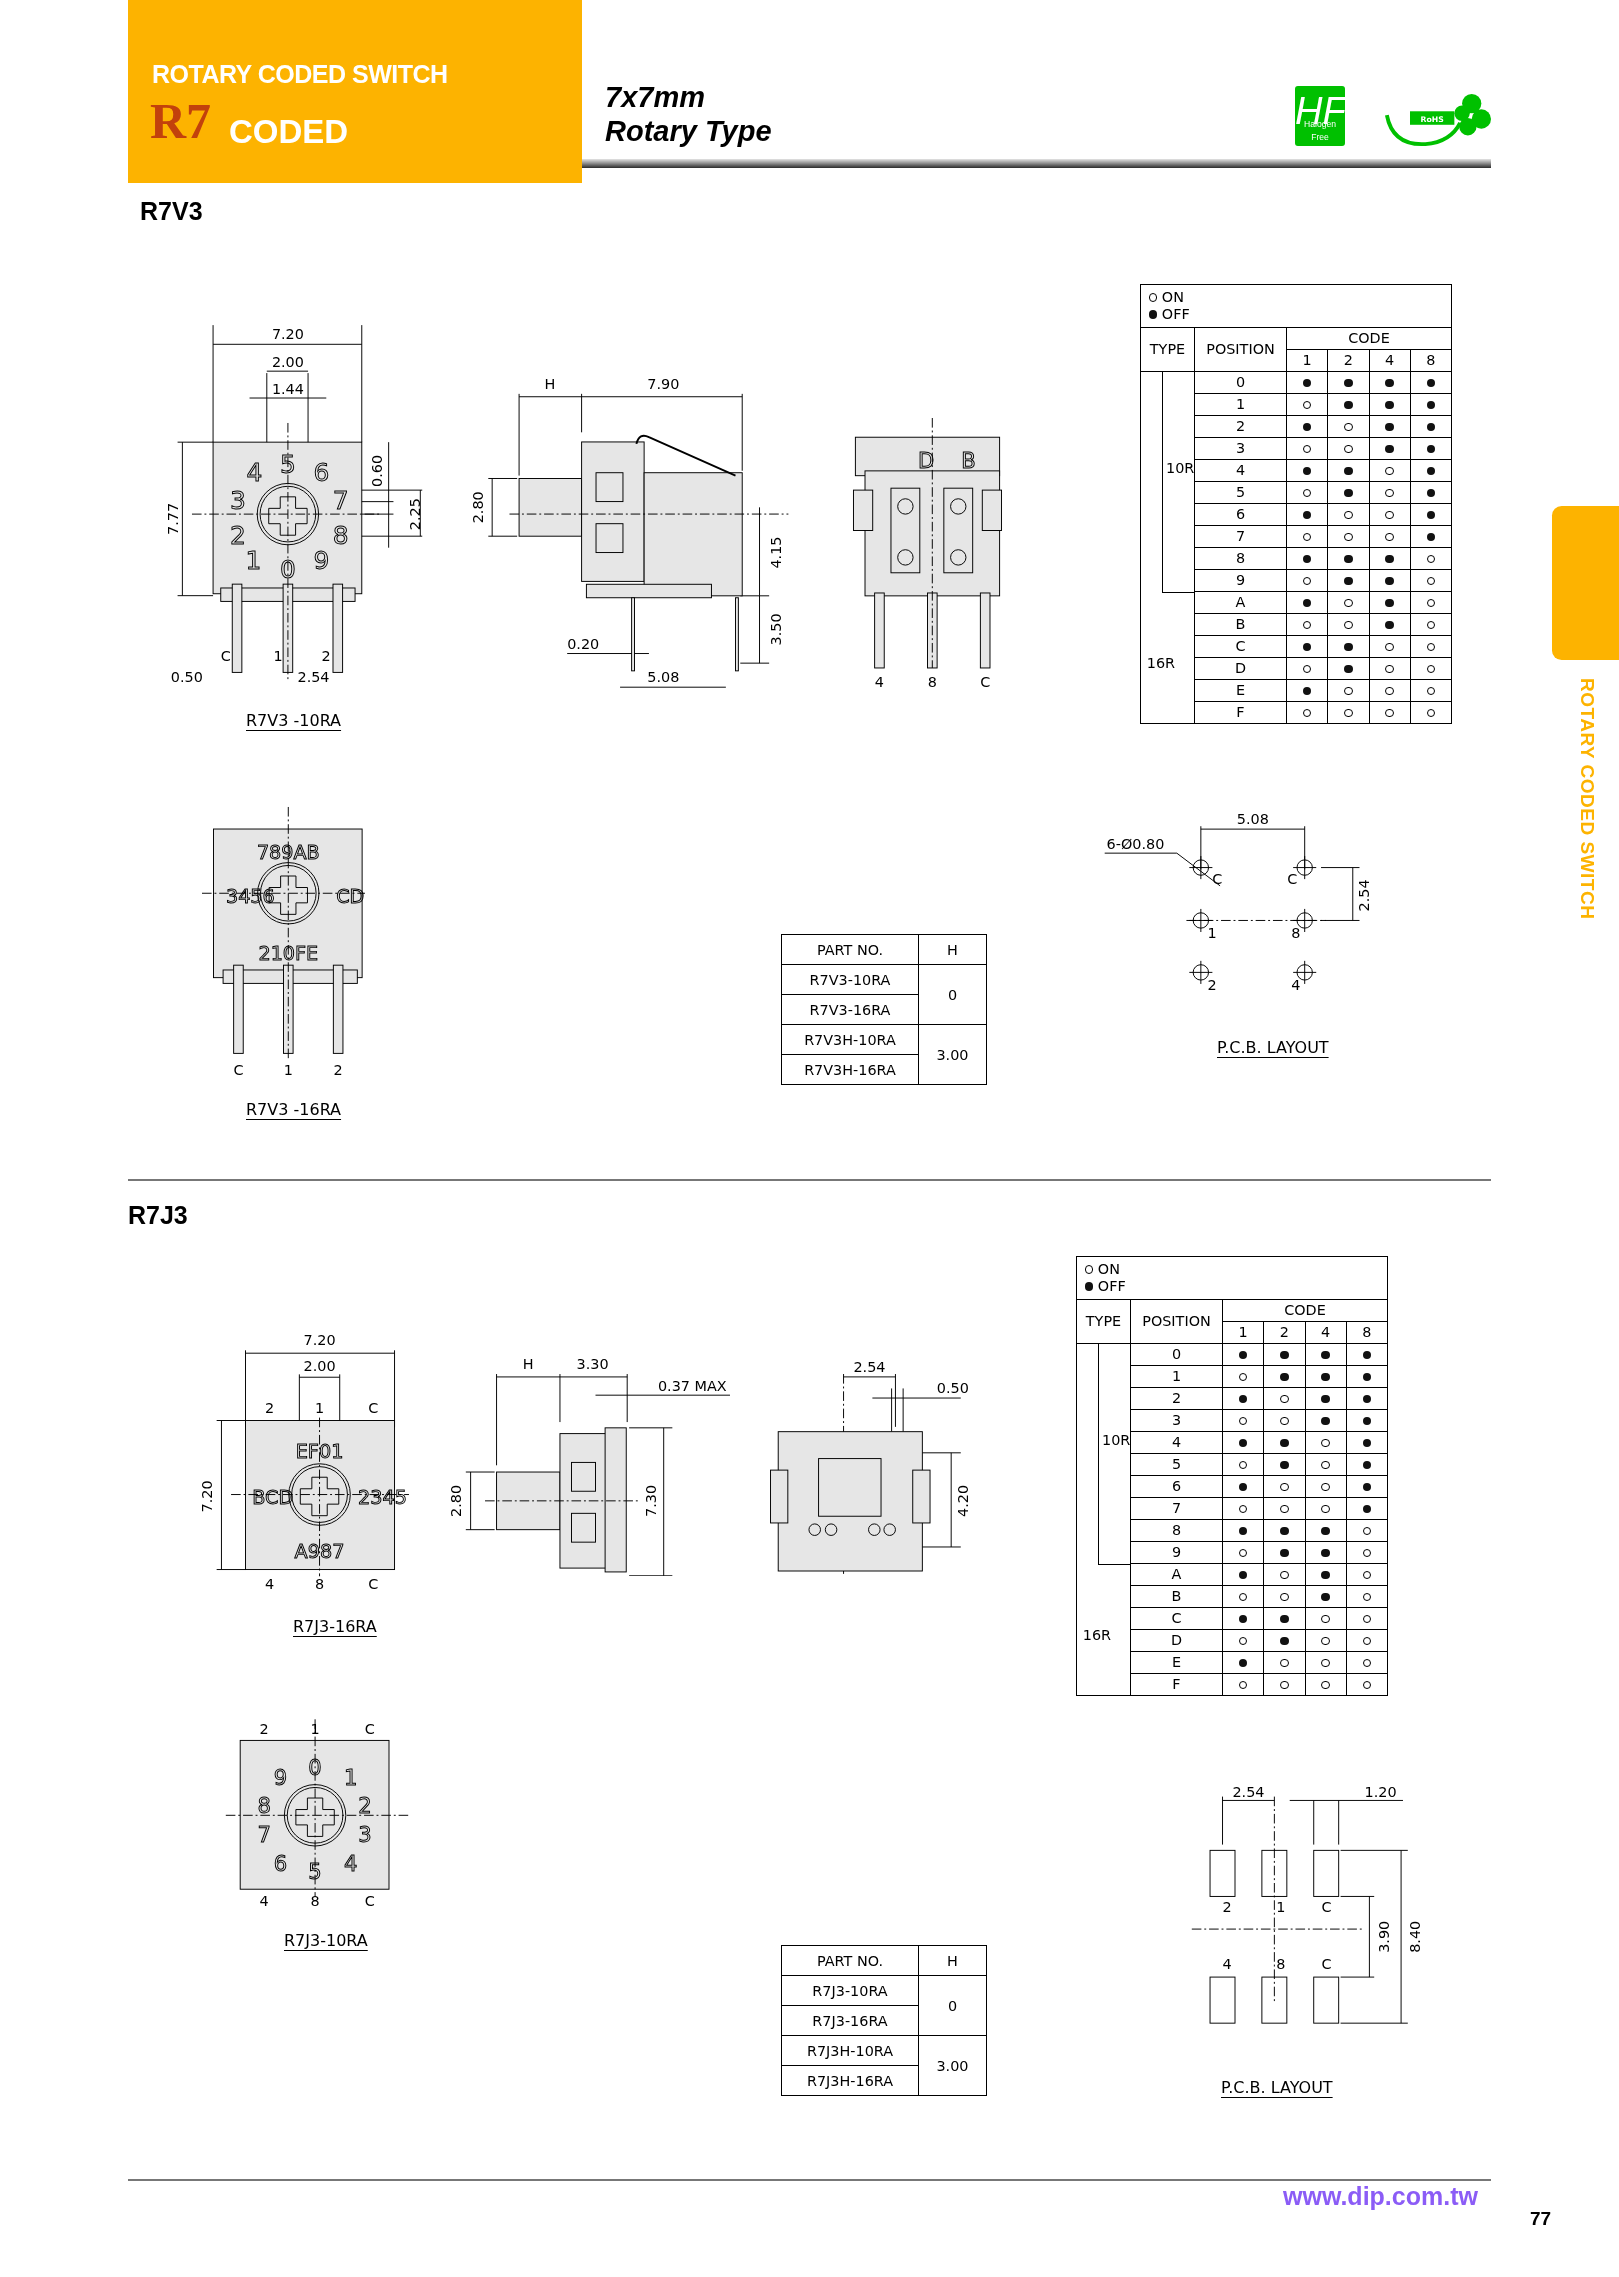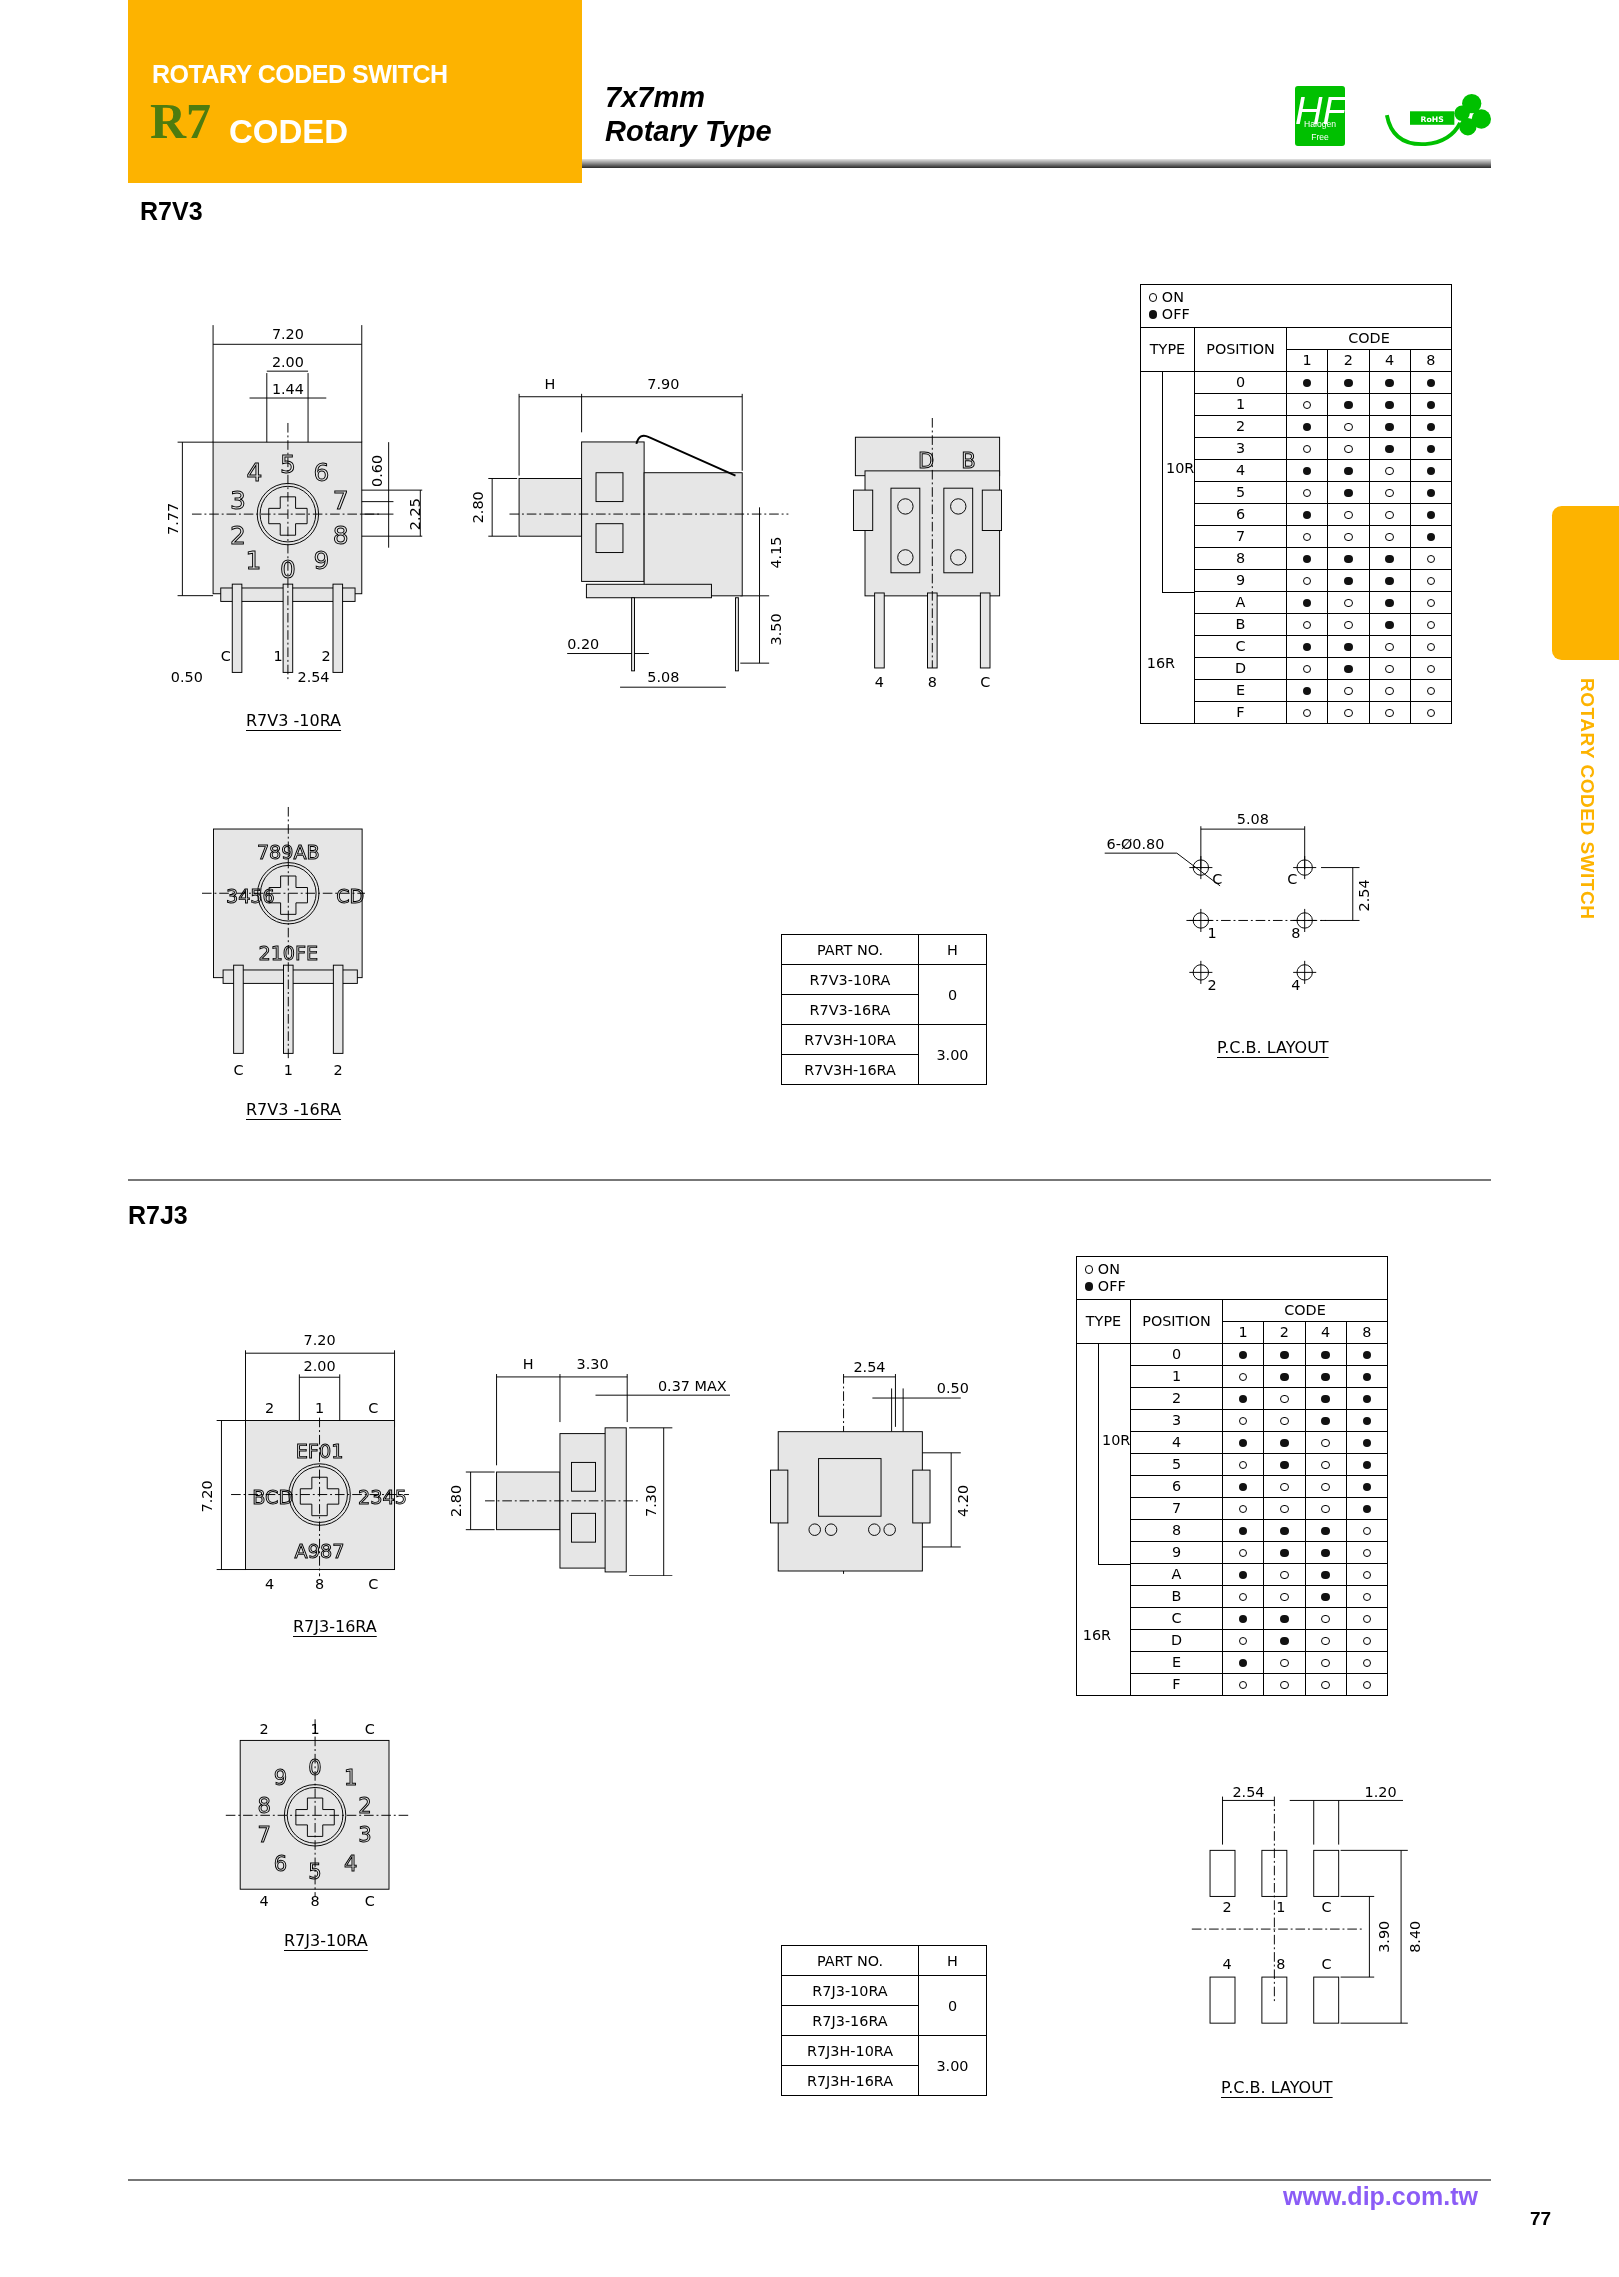--- a/index.html
+++ b/index.html
@@ -1,20 +1,20 @@
 <!DOCTYPE html>
 <html><head>
 <meta charset="utf-8">
 <style>
   html,body{margin:0;padding:0;background:#fff;}
   body{width:1620px;height:2278px;position:relative;overflow:hidden;font-family:"Liberation Sans",sans-serif;color:#000;}
   .abs{position:absolute;}
   .hdr-box{left:128px;top:0;width:454px;height:183px;background:#fdb300;}
   .hdr-sub{left:152px;top:60px;color:#fff;font-weight:bold;font-size:25px;letter-spacing:-0.5px;}
-  .hdr-r7{left:150px;top:96px;color:#4d7c0f;font-family:"Liberation Serif",serif;font-weight:bold;font-size:50px;line-height:50px;}
+  .hdr-r7{left:150px;top:96px;color:#c2410c;font-family:"Liberation Serif",serif;font-weight:bold;font-size:50px;line-height:50px;}
   .hdr-series{left:229px;top:113px;color:#fff;font-weight:bold;font-size:33px;}
   .hdr-t1{left:605px;top:81px;font-weight:bold;font-style:italic;font-size:29px;}
   .hdr-t2{left:605px;top:115px;font-weight:bold;font-style:italic;font-size:29px;}
   .hdr-bar{left:582px;top:159px;width:909px;height:8.6px;background:linear-gradient(#e4e4e4,#8a8a8a 50%,#2a2a2a);}
   .logo-hf{left:1295px;top:86px;width:50px;height:60px;background:#00c000;border-radius:2.9px;color:#fff;font-weight:normal;font-style:italic;font-size:38px;text-align:center;line-height:50px;}
   .logo-hf small{position:absolute;left:0;right:0;bottom:1.9px;font-size:8.6px;font-style:normal;line-height:13px;}
   .logo-rohs{left:1383px;top:90px;width:108px;height:58px;}
   .sec-title{font-weight:bold;font-size:25px;}
   .rule{height:1.9px;background:#777;}
   .side-tab{left:1552px;top:506px;width:68px;height:154px;background:#fdb300;border-radius:9.6px 0 0 9.6px;}

